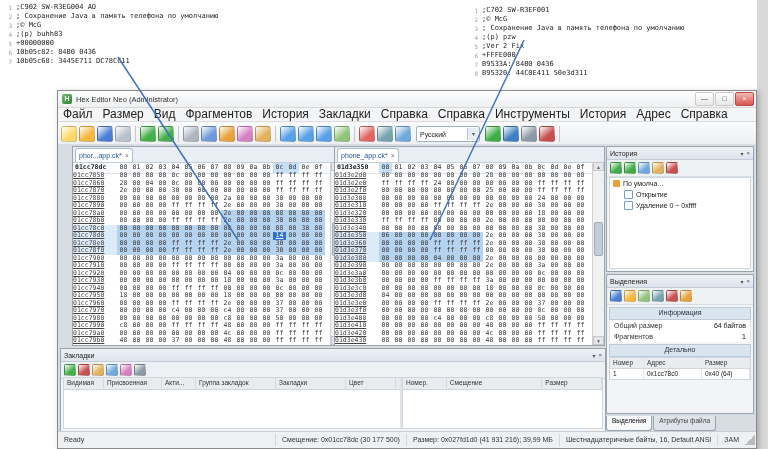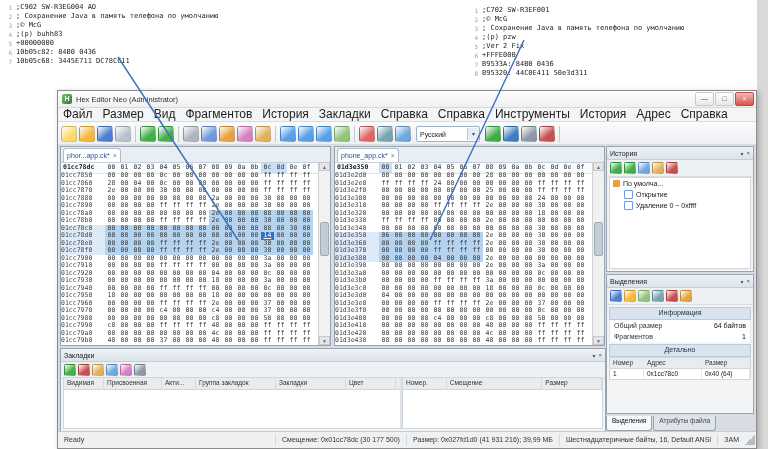--- a/index.html
+++ b/index.html
@@ -35,34 +35,34 @@
   .tsep{width:1px;height:16px;background:#c4c8cd;margin:0 2px;}
   .combo{height:14px;width:62px;background:#fff;border:1px solid #9fb2c5;border-radius:2px;display:flex;
          align-items:center;font-size:7px;margin:0 3px;}
   .combo .cval{flex:1;padding-left:3px;color:#222;}
   .combo .carr{width:11px;text-align:center;color:#555;background:#e7edf4;border-left:1px solid #b9c6d4;
                font-size:6px;line-height:12px;height:12px;}
   
   .client{position:absolute;left:0;top:53px;width:698px;height:290px;background:#d8dde3;}
   .docarea{position:absolute;left:2px;top:2px;width:546px;height:200px;}
   .pane{position:absolute;top:0;width:271px;height:200px;background:#fff;border:1px solid #9aa4ae;box-sizing:border-box;}
-  #pane0{left:0;} #pane1{left:274px;}
+  #pane0{left:12px;} #pane1{left:274px;}
   .tabstrip{height:15px;background:#e9eef5;border-bottom:1px solid #c7d0da;display:flex;align-items:flex-end;padding-left:2px;}
   .doctab{display:flex;align-items:center;background:#ffffff;border:1px solid #aebccb;border-bottom:none;
           border-radius:3px 3px 0 0;padding:0 3px;height:13px;}
   .doctab-label{font-size:7px;color:#1e54a8;margin-right:3px;}
   .doctab-close{font-size:7px;color:#777;}
   .hexhead{height:10px;display:flex;font-family:"DejaVu Sans Mono",monospace;font-size:6.5px;color:#333;
            border-bottom:1px solid #e0e4e8;background:#fbfcfd;}
   .corner{width:44px;padding-left:2px;color:#1d1d1d;font-weight:bold;box-sizing:border-box;}
   .hcell{width:13px;text-align:center;}
   .hcell.hl{background:#c7e0f7;}
   .hexbody{position:absolute;left:0;top:25px;right:11px;bottom:0;overflow:hidden;}
   .hrow{height:7.5px;display:flex;font-family:"DejaVu Sans Mono",monospace;font-size:6.5px;line-height:7.5px;}
-  .acell{width:44px;padding-left:0;color:#454545;box-sizing:border-box;}
+  .acell{width:44px;padding-left:0;color:#454545;box-sizing:border-box;text-decoration:underline;}
   .acell.sa{background:#ddeaf8;}
   .bcell{width:13px;text-align:center;color:#3a3a3a;}
   .bcell.sel{background:#b5d3ef;}
   .bcell.cur{background:#2f71c9;color:#fff;text-decoration:underline;}
   .vscroll{position:absolute;right:0;top:15px;bottom:0;width:11px;background:#f902;background:#f1f1f1;border-left:1px solid #d0d0d0;}
   .sbtn{height:9px;font-size:5px;text-align:center;line-height:9px;color:#666;background:#e3e6ea;border:1px solid #c8c8c8;box-sizing:border-box;}
   .sbtn.bottom{position:absolute;bottom:0;left:0;right:0;}
   .sthumb{position:absolute;top:60px;left:1px;width:9px;height:34px;background:#c3cdd8;border:1px solid #9fabb8;border-radius:2px;box-sizing:border-box;}
   
   .dock{position:absolute;right:2px;top:2px;width:148px;height:286px;}

